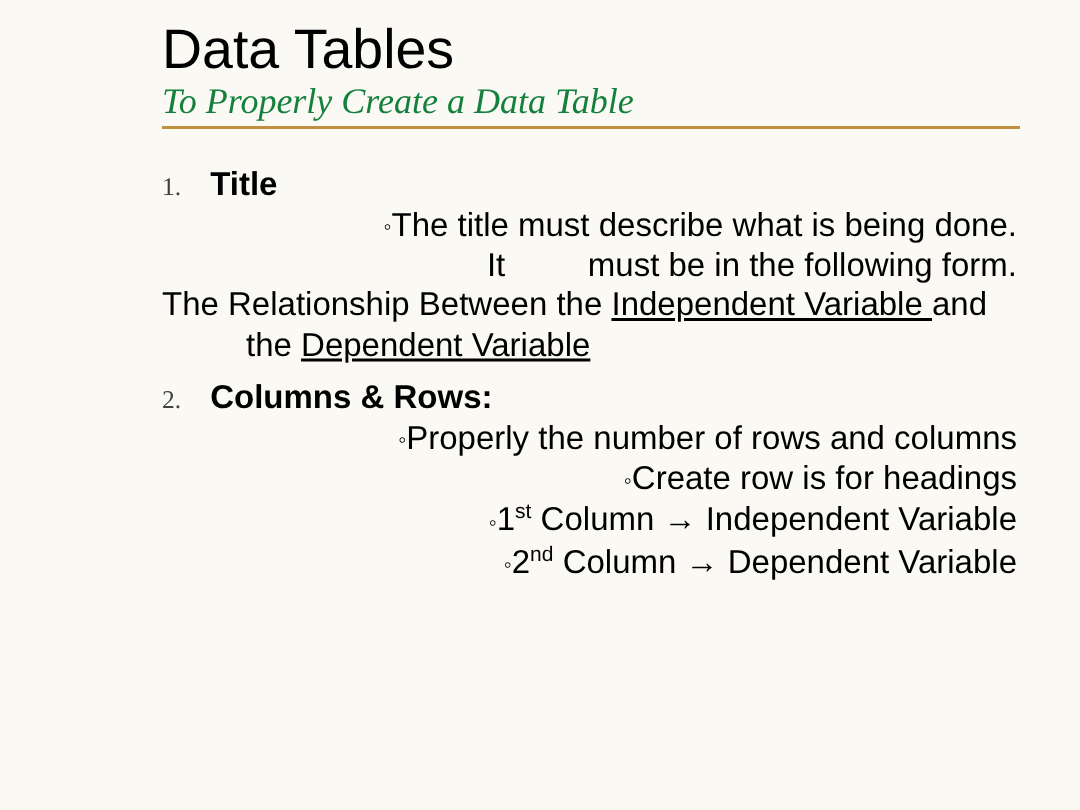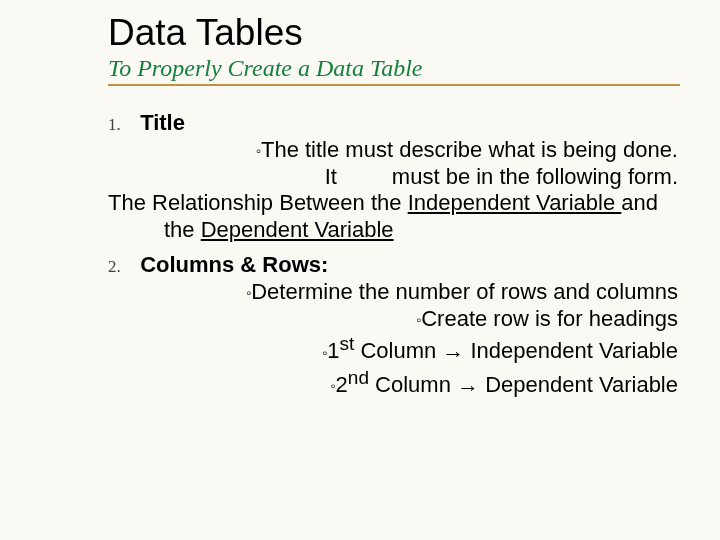--- a/index.html
+++ b/index.html
@@ -64,21 +64,21 @@
     display: inline-block;
     width: 22px;
     font-size: 15px;
     vertical-align: 1px;
   }
   .template-line {
     margin-left: 56px;
     text-indent: -56px;
   }
   .under { text-decoration: underline; }
-  .sup { font-size: 19px; vertical-align: super; }
+  .sup { font-size: 14px; vertical-align: super; }
 </style>
 </head>
 <body>
 
 <div class="slide">
 
   <h1 class="title">Data Tables</h1>
   <div class="subtitle">To Properly Create a Data Table</div>
   <hr class="rule">
 
@@ -96,21 +96,21 @@
         <span>The Relationship Between the </span><span class="under">Independent Variable </span><span>and the </span><span class="under">Dependent Variable</span>
       </div>
     </div>
 
     <div>
       <div>
         <span class="num">2.</span>
         <span class="bold">Columns &amp; Rows:</span>
       </div>
       <div class="sub">
-        <span class="ring">◦</span><span>Determine the number of rows and columns</span>
+        <span class="ring">◦</span><span>Properly the number of rows and columns</span>
       </div>
       <div class="sub">
         <span class="ring">◦</span><span>Create row is for headings</span>
       </div>
       <div class="sub">
         <span class="ring">◦</span><span>1</span><span class="sup">st</span><span> Column </span><span>→</span><span> Independent Variable</span>
       </div>
       <div class="sub">
         <span class="ring">◦</span><span>2</span><span class="sup">nd</span><span> Column </span><span>→</span><span> Dependent Variable</span>
       </div>

